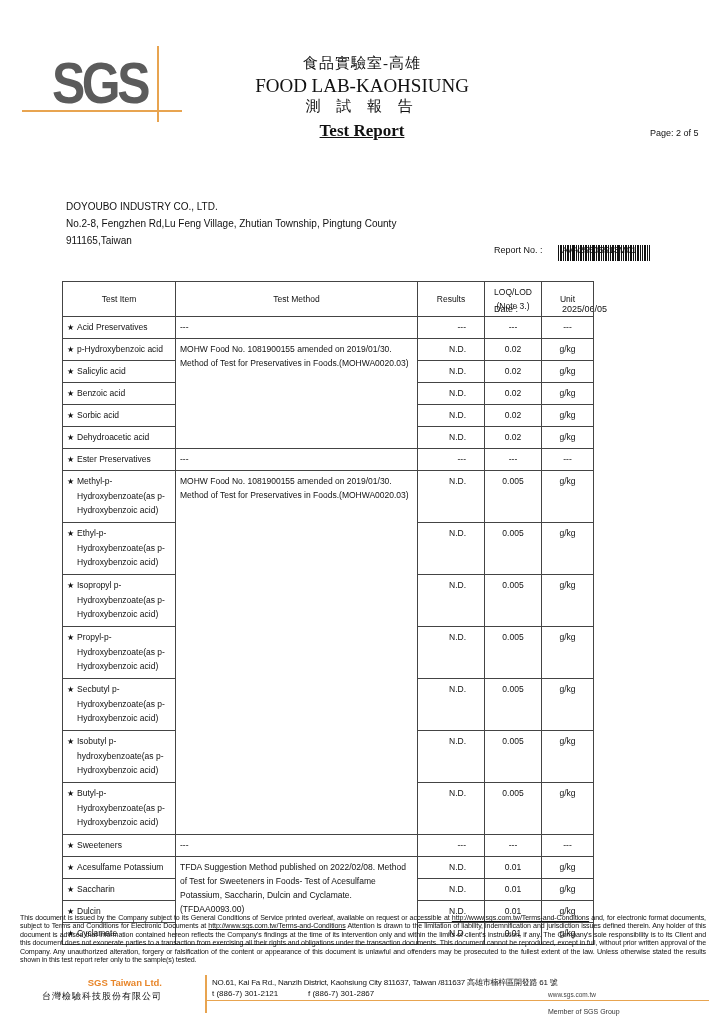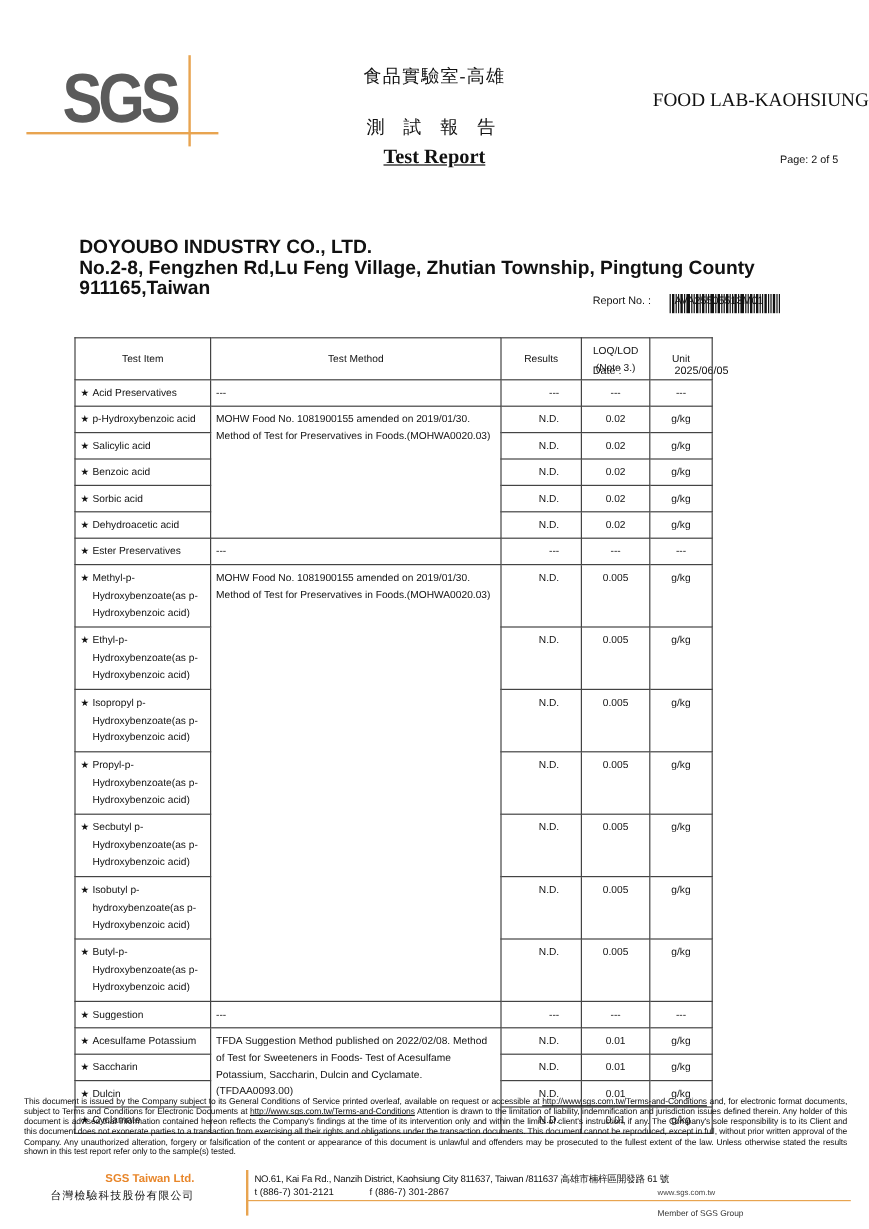--- a/index.html
+++ b/index.html
@@ -8,27 +8,27 @@
 
     
     .logo { position: absolute; left: 22px; top: 52px; width: 160px; height: 70px; }
     .logo-text { position: absolute; left: 30px; top: 2px; font-family: "Liberation Sans", sans-serif; font-weight: bold; font-size: 58px; color: #5b5b5b; letter-spacing: -4px; transform: scaleX(0.86); transform-origin: left top; line-height: 58px; }
     .logo-hline { position: absolute; left: 0; top: 58px; width: 160px; height: 1.5px; background: #e8a450; }
     .logo-vline { position: absolute; left: 135px; top: -6px; width: 1.5px; height: 76px; background: #e8a450; }
 
     
     .hdr { position: absolute; left: 0; width: 724px; text-align: center; font-family: "Liberation Serif", serif; }
     .hdr-zh1 { top: 54px; font-size: 15px; letter-spacing: 1px; }
-    .hdr-en1 { top: 75px; font-size: 16px; text-align: right; }
+    .hdr-en1 { top: 75px; font-size: 19px; }
     .hdr-zh2 { top: 97px; font-size: 15px; letter-spacing: 6px; }
     .hdr-en2 { top: 121px; font-size: 17px; font-weight: bold; text-decoration: underline; }
     .page-no { position: absolute; left: 650px; top: 128px; font-size: 9px; }
 
     
-    .client { position: absolute; left: 66px; top: 198px; font-size: 16px; line-height: 17px; font-weight: bold; }
+    .client { position: absolute; left: 66px; top: 198px; font-size: 10px; line-height: 17px; font-weight: normal; }
     .meta { position: absolute; left: 494px; top: 198px; font-size: 9px; line-height: 14px; }
     .meta-row { display: flex; margin-top: 45px; }
     .meta-label { width: 68px; }
     .barcode { position: absolute; left: 558px; top: 245px; width: 100px; height: 16px; display: flex; gap: 1px; }
     .barcode span { display: block; height: 16px; background: #111; }
 
     
     .tbl { position: absolute; left: 62px; top: 281px; border-collapse: collapse; font-size: 8.5px; }
     .tbl td, .tbl th { border: 1px solid #444; vertical-align: top; padding: 3px 4px; line-height: 14px; }
     .tbl th { font-weight: normal; text-align: center; vertical-align: middle; height: 31px; }
@@ -225,21 +225,21 @@
       <td class="c-unit">g/kg</td>
     </tr>
     <tr class="row-t">
       <td class="c-item"><span class="star">★</span><span>Butyl-p-</span><span class="item-sub">Hydroxybenzoate(as p-</span><span class="item-sub">Hydroxybenzoic acid)</span></td>
       <td class="c-res">N.D.</td>
       <td class="c-loq">0.005</td>
       <td class="c-unit">g/kg</td>
     </tr>
 
     <tr class="row-s">
-      <td class="c-item"><span class="star">★</span><span>Suggestion</span></td>
+      <td class="c-item"><span class="star">★</span><span>Sweeteners</span></td>
       <td>---</td>
       <td class="c-res">---</td>
       <td class="c-loq">---</td>
       <td class="c-unit">---</td>
     </tr>
     <tr class="row-s">
       <td class="c-item"><span class="star">★</span><span>Acesulfame Potassium</span></td>
       <td rowspan="4">TFDA Suggestion Method published on 2022/02/08. Method of Test for Sweeteners in Foods- Test of Acesulfame Potassium, Saccharin, Dulcin and Cyclamate.(TFDAA0093.00)</td>
       <td class="c-res">N.D.</td>
       <td class="c-loq">0.01</td>

